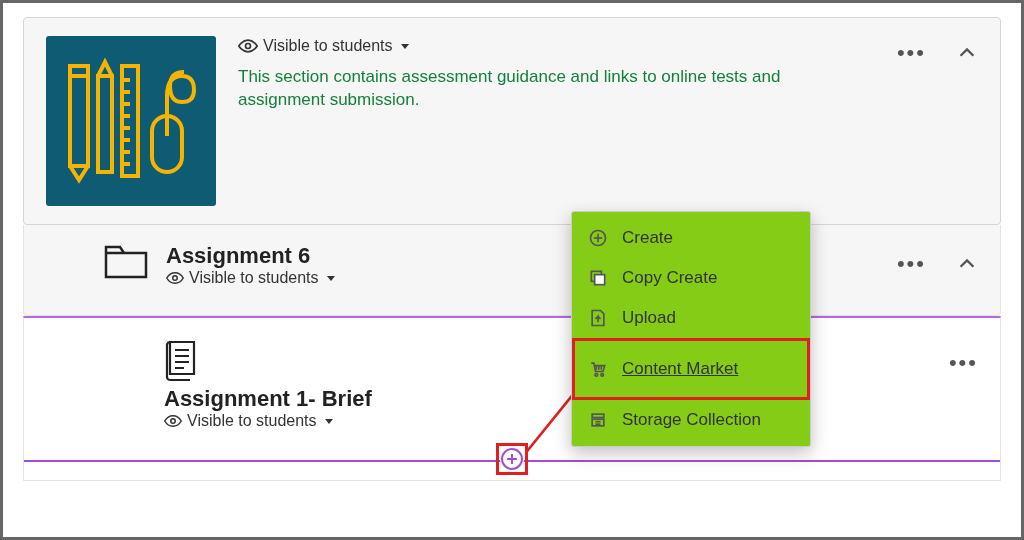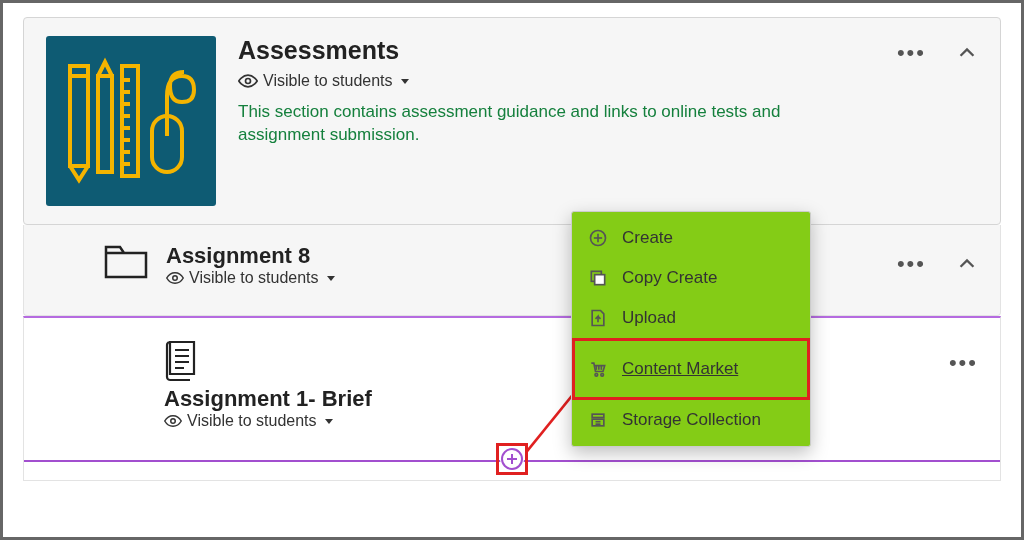--- a/index.html
+++ b/index.html
@@ -69,21 +69,20 @@
             <line x1="66" y1="106" x2="74" y2="106"></line>
             <line x1="66" y1="118" x2="74" y2="118"></line>
 
           <rect x="96" y="70" width="30" height="56" rx="15"></rect>
           <line x1="111" y1="70" x2="111" y2="90"></line>
           <path d="M111 70 L111 50 Q111 30 126 30 Q138 30 138 44 Q138 56 126 56 Q114 56 114 40 Q114 26 128 26"></path>
         </g>
       </svg>
     </div>
     <div class="mod-body">
-      <div class="mod-title">Assessments</div>
       <div class="vis-row">
         <svg width="20" height="20" viewBox="0 0 24 24">
             <path fill="none" stroke="#333" stroke-width="2" d="M1 12s4-7 11-7 11 7 11 7-4 7-11 7S1 12 1 12z"></path>
             <circle cx="12" cy="12" r="3" fill="none" stroke="#333" stroke-width="2"></circle>
           </svg>
         <span>Visible to students</span>
         <svg width="12" height="12" viewBox="0 0 12 12" style="margin-left:6px">
             <polygon points="2,4 10,4 6,9" fill="#333"></polygon>
           </svg>
       </div>
@@ -100,21 +99,21 @@
   </div>
 
   <div class="sub1">
     <div class="row">
       <div class="folder-ico">
         <svg width="44" height="38" viewBox="0 0 44 38">
             <path d="M2 10 L2 34 L42 34 L42 10 Z M2 10 L2 4 L16 4 L20 10 L42 10" fill="none" stroke="#222" stroke-width="2.5"></path>
           </svg>
       </div>
       <div>
-        <div class="sub-title">Assignment 8</div>
+        <div class="sub-title">Assignment 6</div>
         <div class="vis-row">
           <svg width="18" height="18" viewBox="0 0 24 24">
               <path fill="none" stroke="#333" stroke-width="2" d="M1 12s4-7 11-7 11 7 11 7-4 7-11 7S1 12 1 12z"></path>
               <circle cx="12" cy="12" r="3" fill="none" stroke="#333" stroke-width="2"></circle>
             </svg>
           <span>Visible to students</span>
           <svg width="12" height="12" viewBox="0 0 12 12" style="margin-left:6px">
               <polygon points="2,4 10,4 6,9" fill="#333"></polygon>
             </svg>
         </div>

